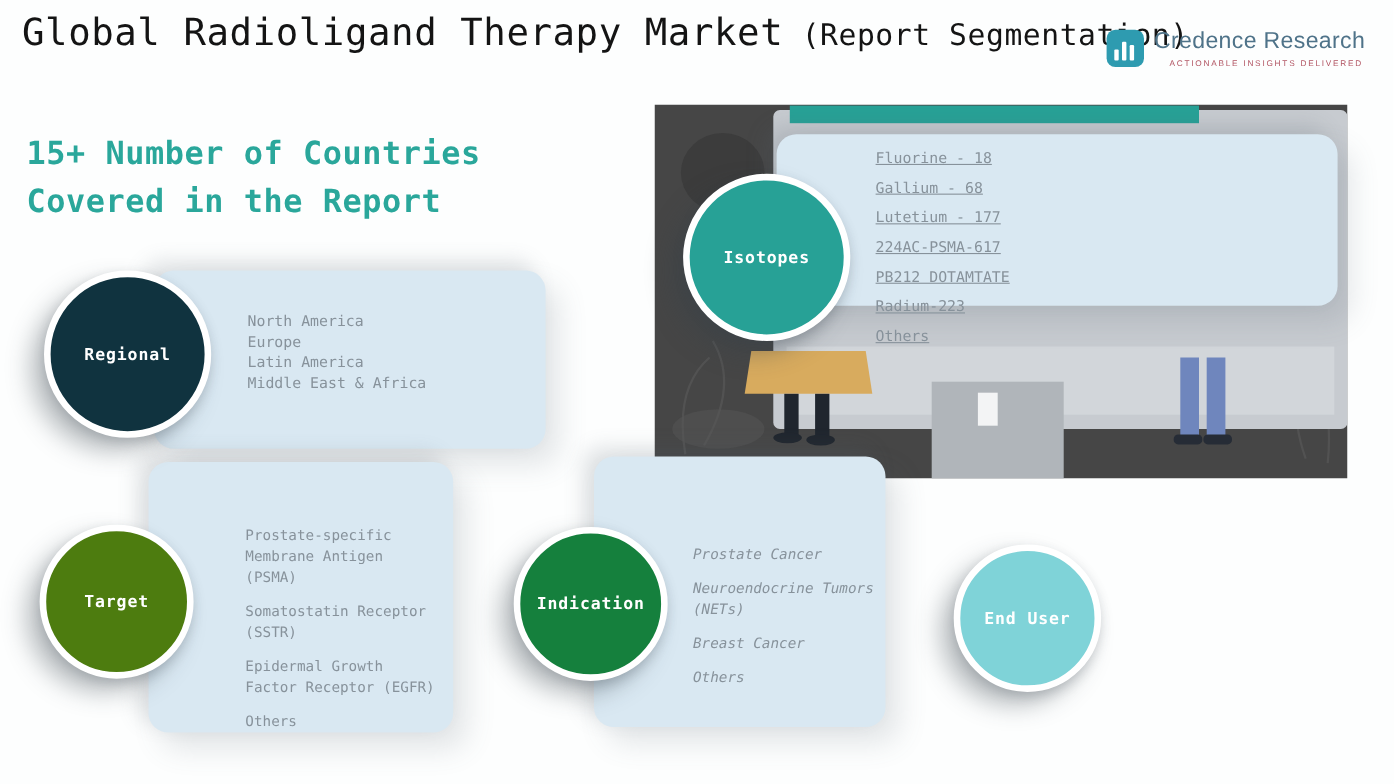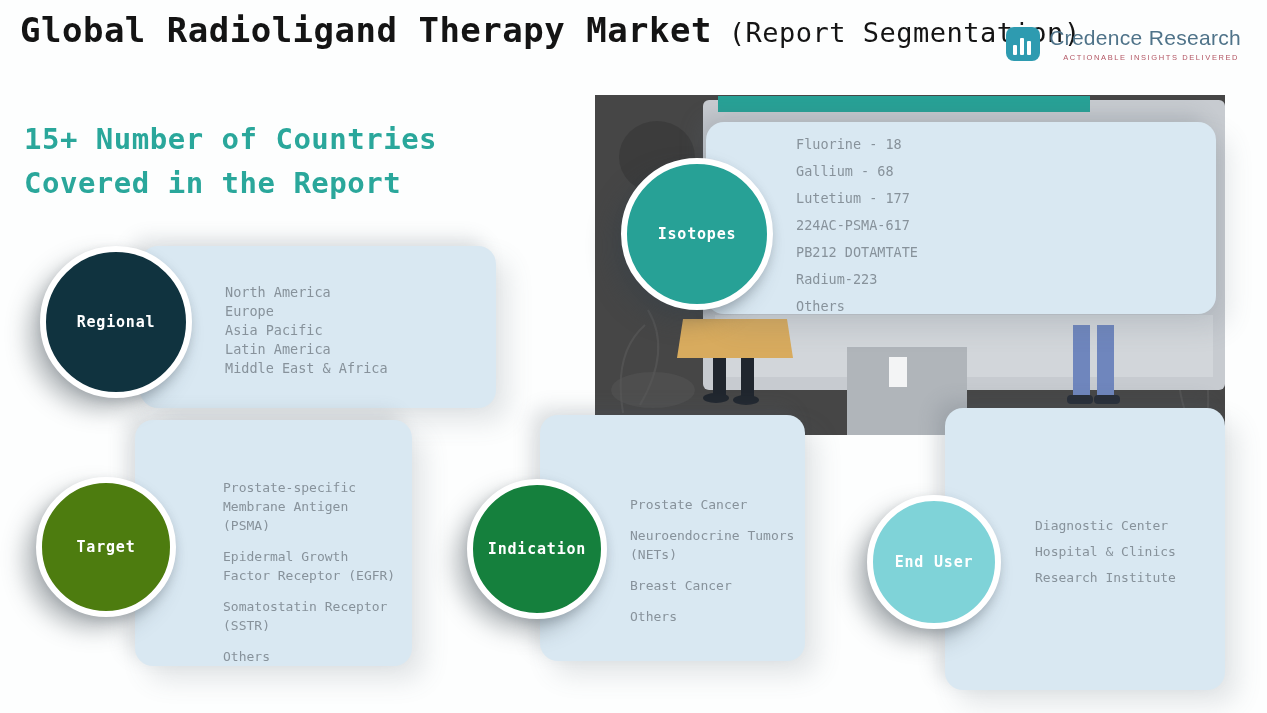--- a/index.html
+++ b/index.html
@@ -2,51 +2,51 @@
 <html><head>
 <meta charset="utf-8">
 <style>
   * { margin:0; padding:0; box-sizing:border-box; }
   html,body { width:1267px; height:713px; background:#ffffff; overflow:hidden; }
   body { font-family:"DejaVu Sans Mono", monospace; }
   .canvas { position:relative; width:1267px; height:713px; background:#fdfefe; overflow:hidden; }
 
   
   .title { position:absolute; left:20px; top:10px; color:#141414; white-space:nowrap; }
-  .title .main { font-size:34px; font-weight:bold; letter-spacing:0.5px; }
+  .title .main { font-size:34px; font-weight:normal; letter-spacing:0.5px; }
   .title .sub  { font-size:27px; font-weight:normal; letter-spacing:0.5px; }
 
   .logo { position:absolute; right:26px; top:26px; display:flex; align-items:flex-start; gap:8px; }
   .logo-text-wrap { display:flex; flex-direction:column; align-items:flex-start; }
   .logo-name { font-family:"Liberation Sans", sans-serif; font-size:21px; color:#4f7389; letter-spacing:0.3px; }
   .logo-tagline { font-family:"Liberation Sans", sans-serif; font-size:7.5px; color:#b25563; letter-spacing:1.6px; text-transform:uppercase; margin-top:3px; margin-left:14px; }
 
   
   .intro { position:absolute; left:24px; top:118px; font-size:29px; font-weight:bold; color:#2aa79b; line-height:1.5; letter-spacing:0.5px; }
 
   
   .illustration { position:absolute; left:595px; top:95px; width:630px; height:340px; z-index:1; }
 
   
   .panel { position:absolute; background:#d9e8f2; border-radius:18px; z-index:2;
            color:#87929b; font-size:13.5px;
            box-shadow:-10px -8px 18px rgba(90,100,110,0.18), 12px 14px 26px rgba(90,100,110,0.16); }
   .panel .item { display:block; }
 
-  #panel-isotopes { left:706px; top:122px; width:510px; height:192px; padding:9px 8px 0 90px; }
+  #panel-isotopes { left:706px; top:122px; width:510px; height:156px; padding:9px 8px 0 90px;text-decoration:underline; }
   #panel-isotopes .item { line-height:27px; font-size:13.5px; }
 
   #panel-regional { left:140px; top:246px; width:356px; height:162px; padding:37px 20px 0 85px; }
   #panel-regional .item { line-height:19px; }
 
   #panel-target { left:135px; top:420px; width:277px; height:246px; padding:58px 13px 0 88px; font-size:13px; }
   #panel-target .item { line-height:19px; margin-bottom:12px; }
 
   #panel-indication { left:540px; top:415px; width:265px; height:246px; padding:80px 10px 0 90px; font-size:13px; }
-  #panel-indication .item { line-height:19px; margin-bottom:12px; }
+  #panel-indication .item { line-height:19px; margin-bottom:12px;font-style:italic; }
 
   #panel-enduser { left:945px; top:408px; width:280px; height:282px; padding:108px 12px 0 90px; font-size:13px; }
   #panel-enduser .item { line-height:19px; margin-bottom:7px; }
 
   
   .circle { position:absolute; border-radius:50%; border:6px solid #ffffff; z-index:3;
             display:flex; align-items:center; justify-content:center;
             color:#ffffff; font-weight:bold; font-size:15px; letter-spacing:0.8px;
             box-shadow:-12px 12px 22px rgba(55,65,75,0.35), 0 4px 10px rgba(55,65,75,0.18); }
   #circle-regional   { left:40px;  top:246px; width:152px; height:152px; }
@@ -127,50 +127,44 @@
     <span class="item">Radium-223</span>
     <span class="item">Others</span>
   </div>
   <div class="circle" id="circle-isotopes" style="background-color: rgb(39, 161, 150); text-align: right;">
     <span>Isotopes</span>
   </div>
 
   <div class="panel" id="panel-regional">
     <span class="item">North America</span>
     <span class="item">Europe</span>
-    <span class="item">Asia Pacific</span>
     <span class="item">Latin America</span>
     <span class="item">Middle East &amp; Africa</span>
   </div>
   <div class="circle" id="circle-regional" style="background-color: rgb(16, 51, 63); text-align: center;">
     <span>Regional</span>
   </div>
 
   <div class="panel" id="panel-target">
     <span class="item">Prostate-specific Membrane Antigen (PSMA)</span>
+    <span class="item">Somatostatin Receptor (SSTR)</span>
     <span class="item">Epidermal Growth Factor Receptor (EGFR)</span>
-    <span class="item">Somatostatin Receptor (SSTR)</span>
     <span class="item">Others</span>
   </div>
   <div class="circle" id="circle-target" style="background-color: #4d7c0f;">
     <span>Target</span>
   </div>
 
   <div class="panel" id="panel-indication">
     <span class="item">Prostate Cancer</span>
     <span class="item">Neuroendocrine Tumors (NETs)</span>
     <span class="item">Breast Cancer</span>
     <span class="item">Others</span>
   </div>
   <div class="circle" id="circle-indication" style="background-color: #15803d;">
     <span>Indication</span>
   </div>
 
-  <div class="panel" id="panel-enduser">
-    <span class="item">Diagnostic Center</span>
-    <span class="item">Hospital &amp; Clinics</span>
-    <span class="item">Research Institute</span>
-  </div>
   <div class="circle" id="circle-enduser" style="background-color: rgb(127, 211, 216);">
     <span>End User</span>
   </div>
 
 </div>
 
 </body></html>

